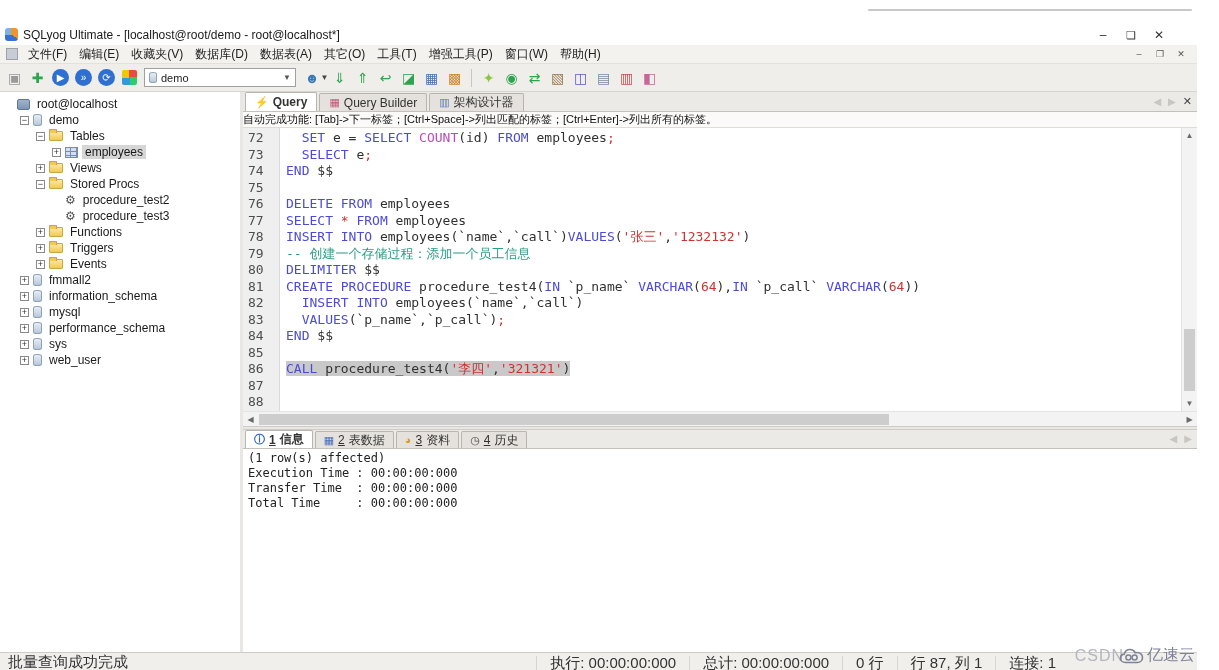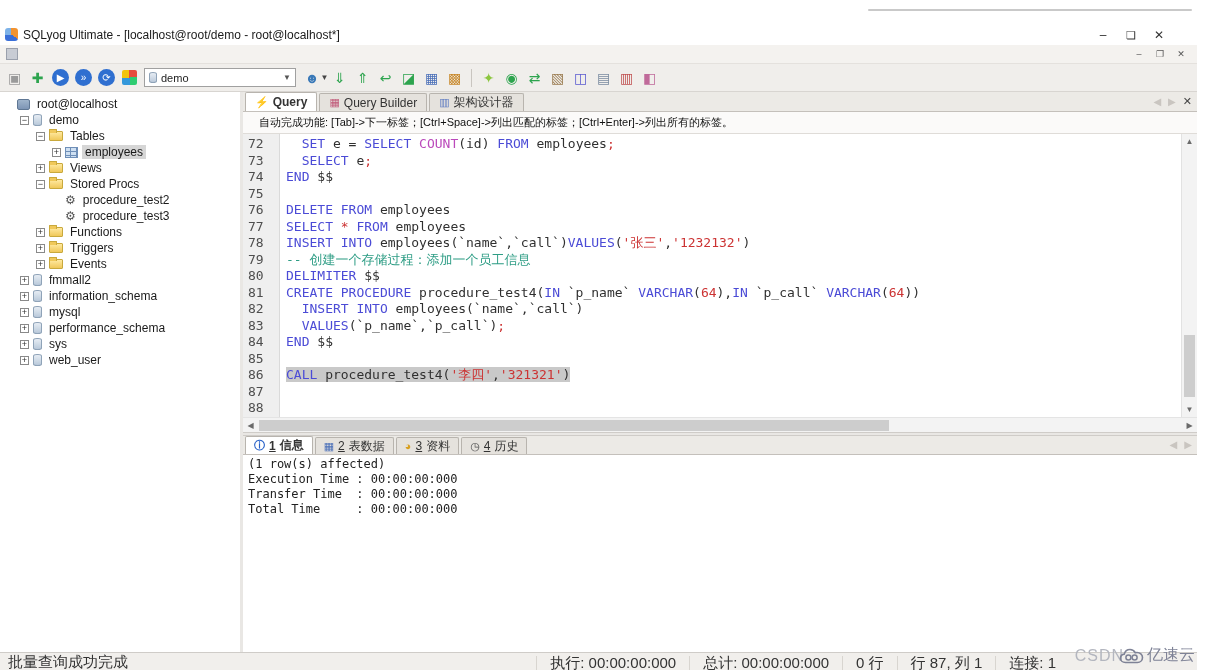--- a/index.html
+++ b/index.html
@@ -61,21 +61,21 @@
   
   .rightpanel { flex:1; display:flex; flex-direction:column; min-width:0; background:#fff; }
   .qtabbar { height:20px; background:#eceae6; display:flex; align-items:flex-end; padding-left:2px; border-bottom:1px solid #c4c0bb; position:relative; flex:none; }
   .qtab { height:18px; display:flex; align-items:center; gap:4px; padding:0 9px; font-size:12px; background:#e5e2dd; border:1px solid #b8b4ae; border-bottom:none; margin-right:2px; border-radius:2px 2px 0 0; color:#333; white-space:nowrap; }
   .qtab.active { background:#fff; font-weight:bold; height:19px; }
   .qtab .ticon { font-size:11px; }
   .tab-nav { position:absolute; right:5px; top:3px; display:flex; gap:7px; align-items:center; font-size:10px; }
   .nav-dim { color:#c9c5c0; }
   .nav-x { color:#444; font-size:11px; }
 
-  .hintbar { height:22px; font-size:11px; display:flex; align-items:center; padding-left:16px; background:#fbfaf9; border-bottom:1px solid #dfdcd8; color:#111; flex:none; white-space:nowrap; }
+  .hintbar { height:16px; font-size:11px; display:flex; align-items:center; padding-left:0; background:#fbfaf9; border-bottom:1px solid #dfdcd8; color:#111; flex:none; white-space:nowrap; }
 
   .editor-wrap { height:283px; display:flex; flex:none; background:#fff; }
   .gutter { width:37px; background:#efefef; border-right:1px solid #dadada; font:13px "DejaVu Sans Mono", monospace; color:#4e4e4e; padding-top:2px; flex:none; }
   .gutter .ln { height:16.5px; padding-left:5px; line-height:16.5px; }
   .codearea { flex:1; font:13px "DejaVu Sans Mono", monospace; padding:2px 0 0 6px; overflow:hidden; color:var(--plain); }
   .code-line { height:16.5px; line-height:16.5px; white-space:pre; }
   .selbg { background:var(--sel_bg); }
   .tk-k { color:var(--kw); } .tk-f { color:var(--fn);margin-top:28px; } .tk-s { color:var(--str); }
   .tk-c { color:var(--cm); } .tk-r { color:var(--str); } .tk-p { color:var(--plain); }
 
@@ -121,20 +121,32 @@
     <span>SQLyog Ultimate - [localhost@root/demo - root@localhost*]</span>
     <span class="title-controls">
       <span class="tc tc-min"></span>
       <span class="tc tc-max"></span>
       <span class="tc tc-close"></span>
     </span>
   </div>
 
   <div class="menubar">
     <span class="child-win-icon"></span>
+    <span style="display:flex;">
+        <span class="menu-item">文件(F)</span>
+        <span class="menu-item">编辑(E)</span>
+        <span class="menu-item">收藏夹(V)</span>
+        <span class="menu-item">数据库(D)</span>
+        <span class="menu-item">数据表(A)</span>
+        <span class="menu-item">其它(O)</span>
+        <span class="menu-item">工具(T)</span>
+        <span class="menu-item">增强工具(P)</span>
+        <span class="menu-item">窗口(W)</span>
+        <span class="menu-item">帮助(H)</span>
+      </span>
     <span class="child-controls">
       <span class="cc">–</span>
       <span class="cc">❐</span>
       <span class="cc">✕</span>
     </span>
   </div>
 
   <div class="toolbar">
     <span style="display:flex;gap:2px;">
         <span class="tb-icon">

